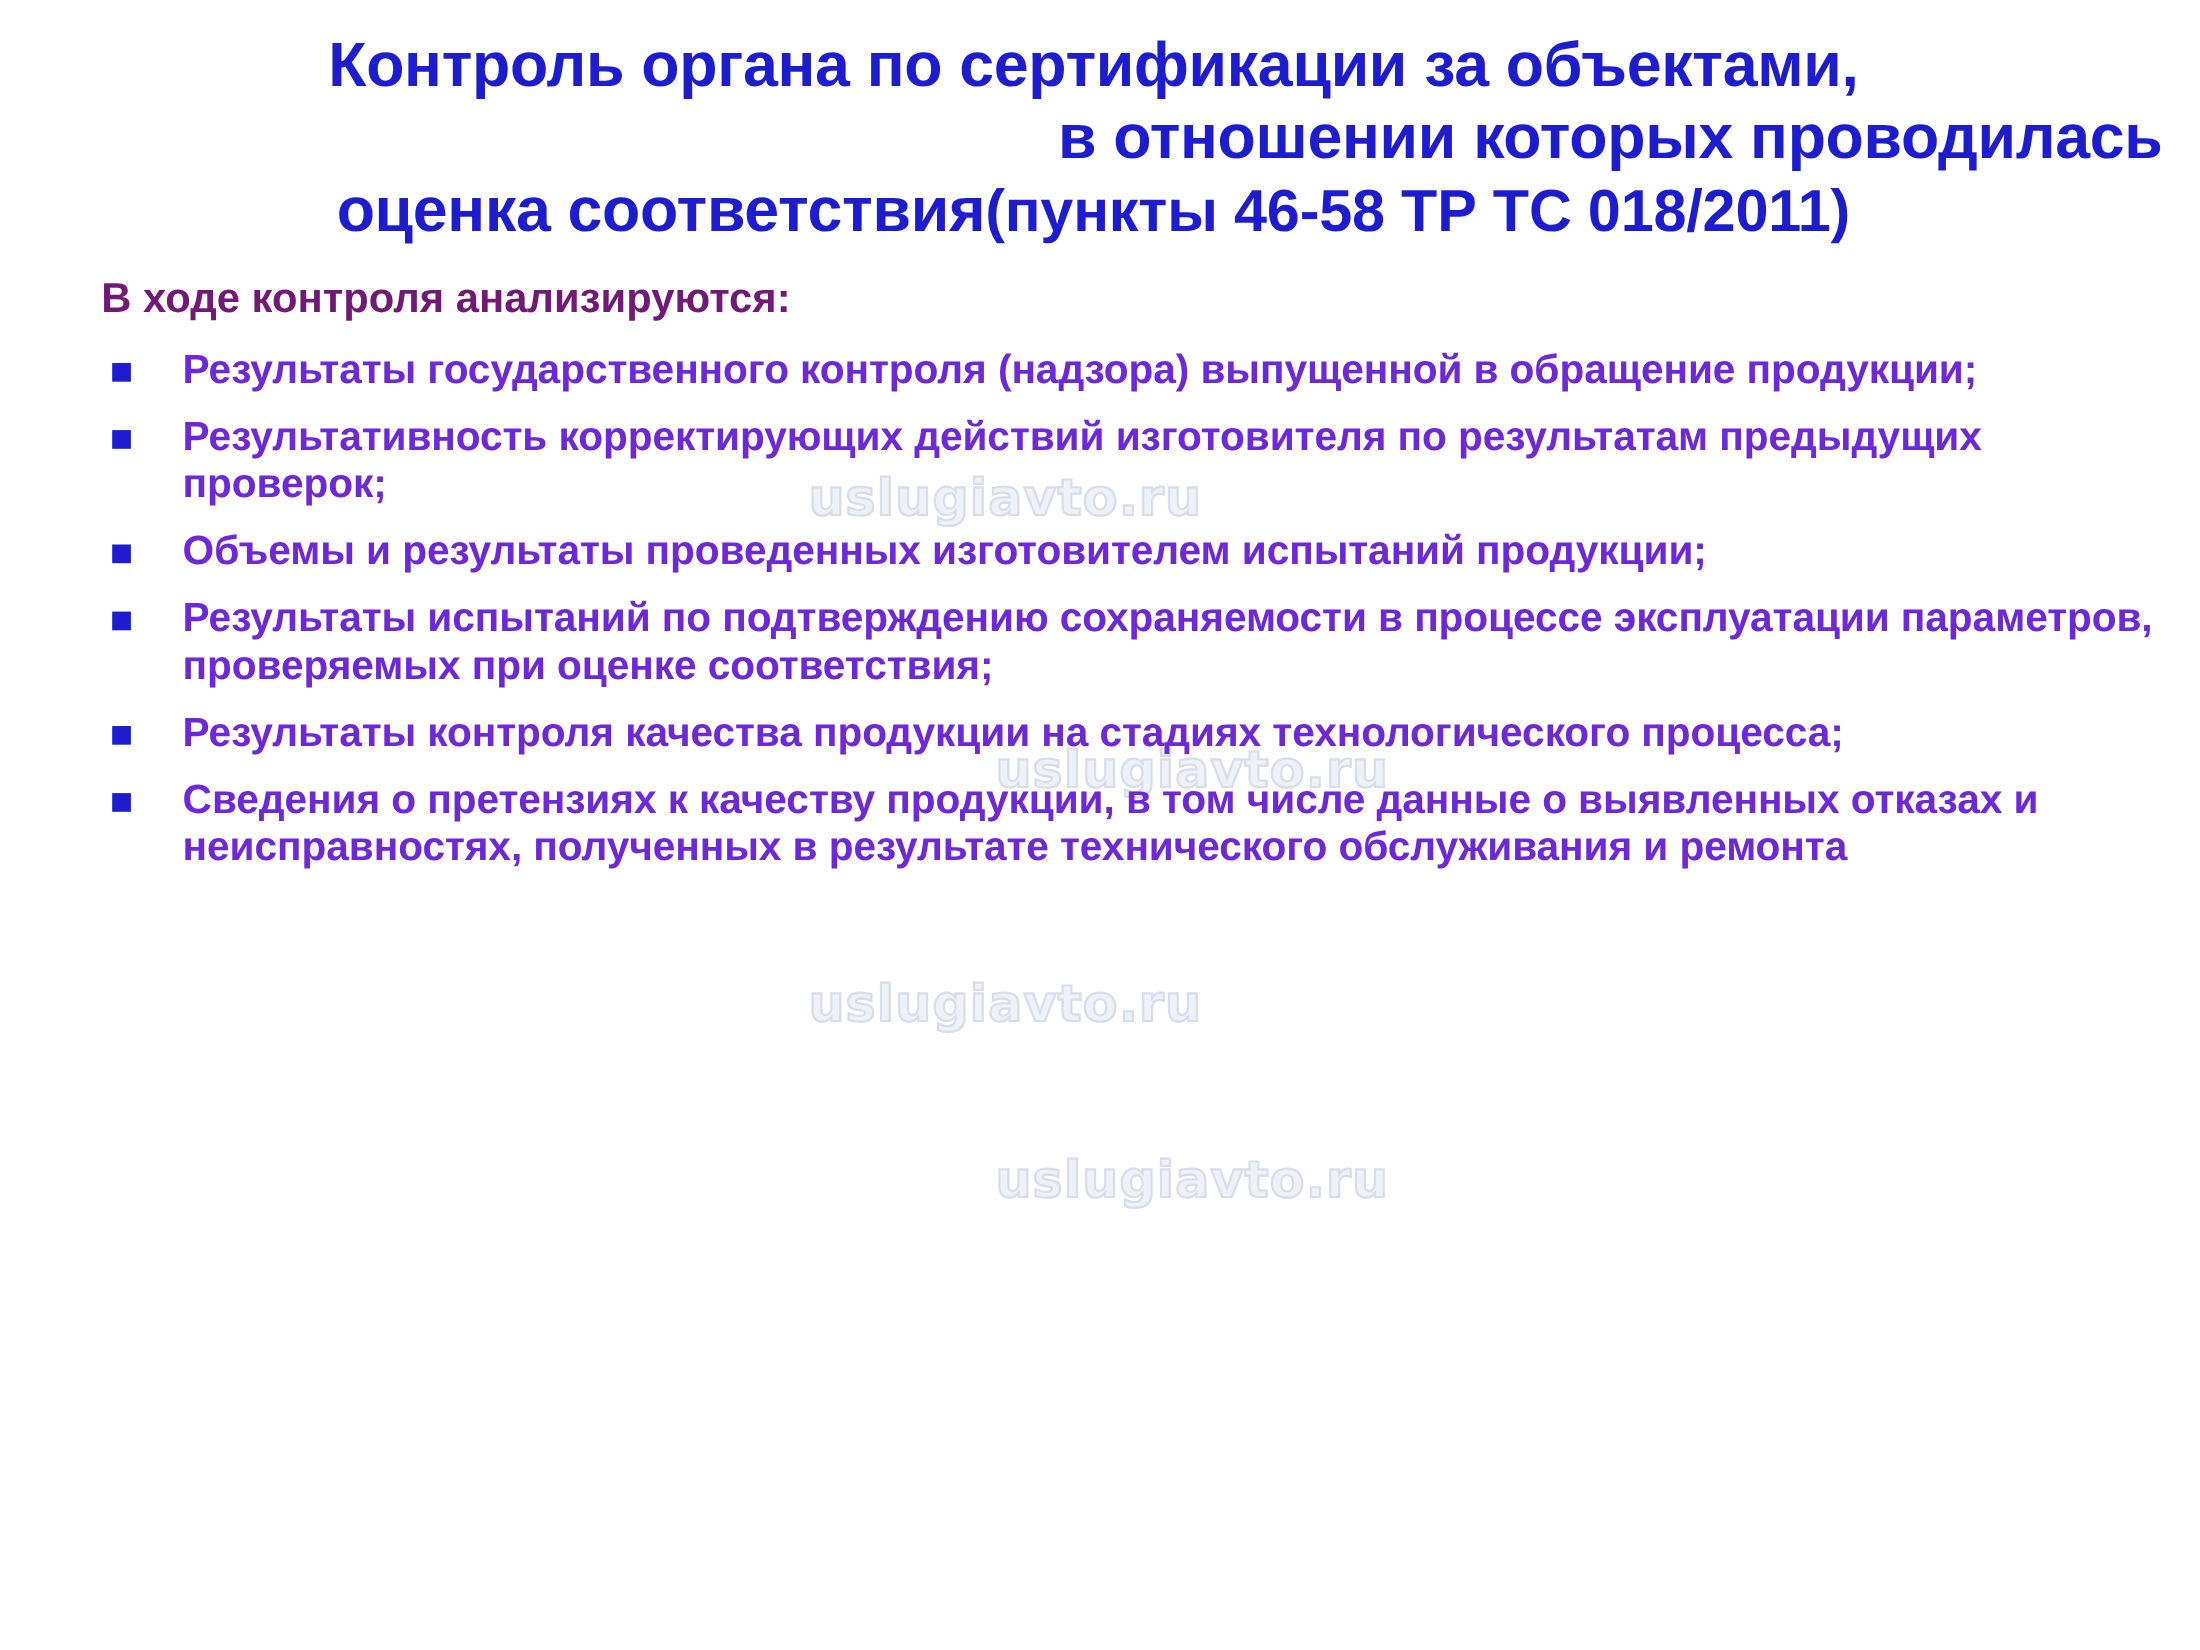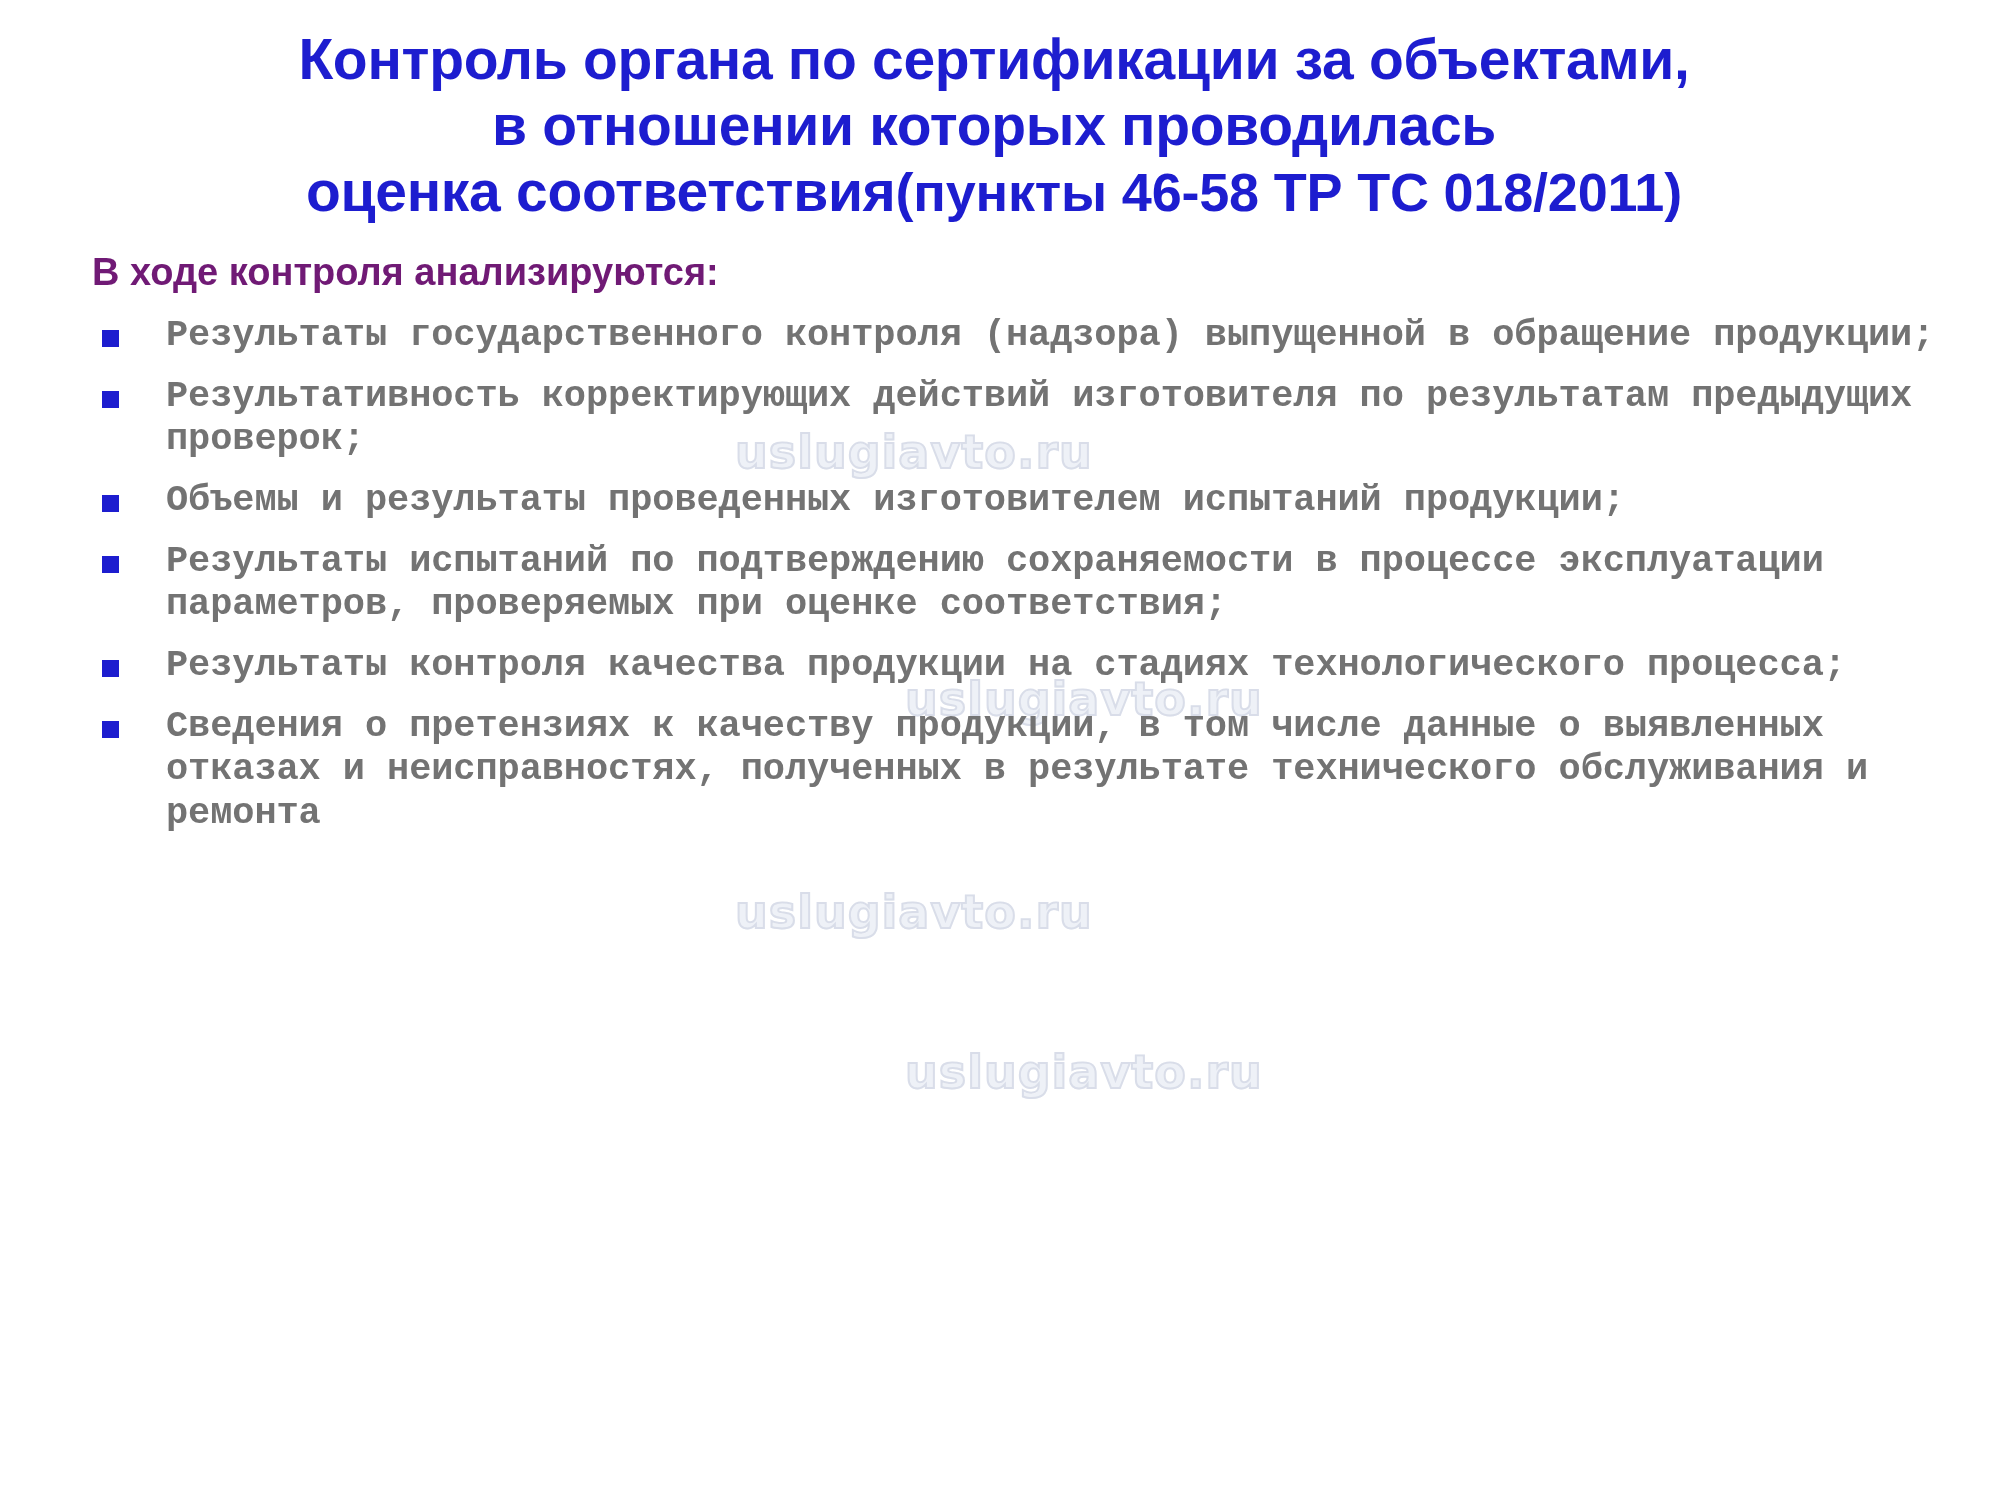--- a/index.html
+++ b/index.html
@@ -60,21 +60,21 @@
   .title-line {
     color: #1d1dcf;
     font-family: "Liberation Sans", sans-serif;
     font-weight: 700;
     font-size: 57px;
     line-height: 1.16;
     letter-spacing: -0.3px;
     white-space: nowrap;
   }
   .title-line.l1 { font-size: 57px; }
-  .title-line.l2 { font-size: 57px; }
+  .title-line.l2 { font-size: 57px; text-align: right; }
   .title-line.l3 { font-size: 57px; }
   .title-tail {
     font-size: 54px;
     font-weight: 700;
     letter-spacing: -0.2px;
   }
 
   
   .body-block {
     position: relative;
@@ -93,25 +93,25 @@
   }
   ul.bullets {
     list-style: none;
     margin: 0;
     padding: 0;
   }
   ul.bullets > li {
     position: relative;
     padding-left: 74px;
     margin-bottom: 17px;
-    font-family: Liberation Mono, monospace;
+    font-family: Liberation Sans, sans-serif;
     font-weight: 700;
     font-size: 37px;
     line-height: 1.18;
-    color: #737373;
+    color: #6d28d9;
     letter-spacing: -0.1px;
   }
   ul.bullets > li .marker {
     position: absolute;
     left: 10px;
     top: 16px;
     width: 17px;
     height: 17px;
     background: #1d1dcf;
     display: block;

